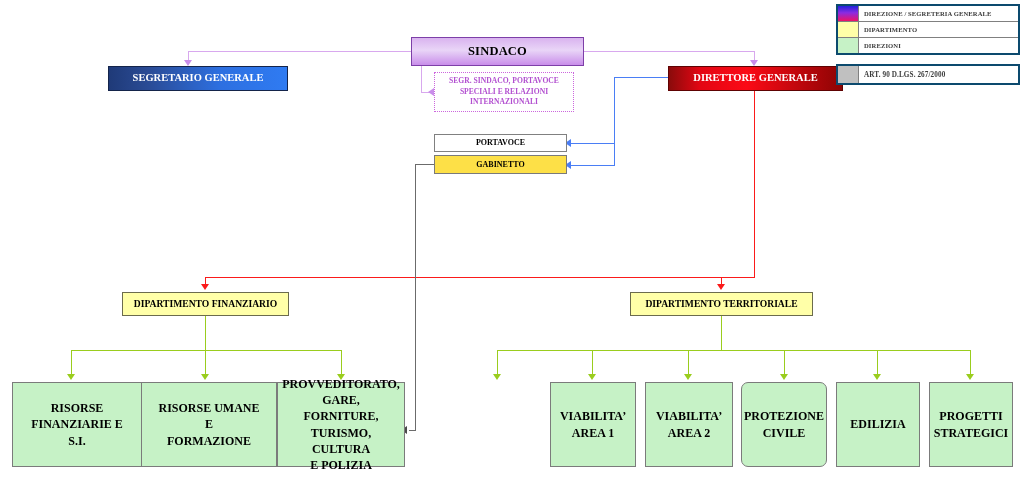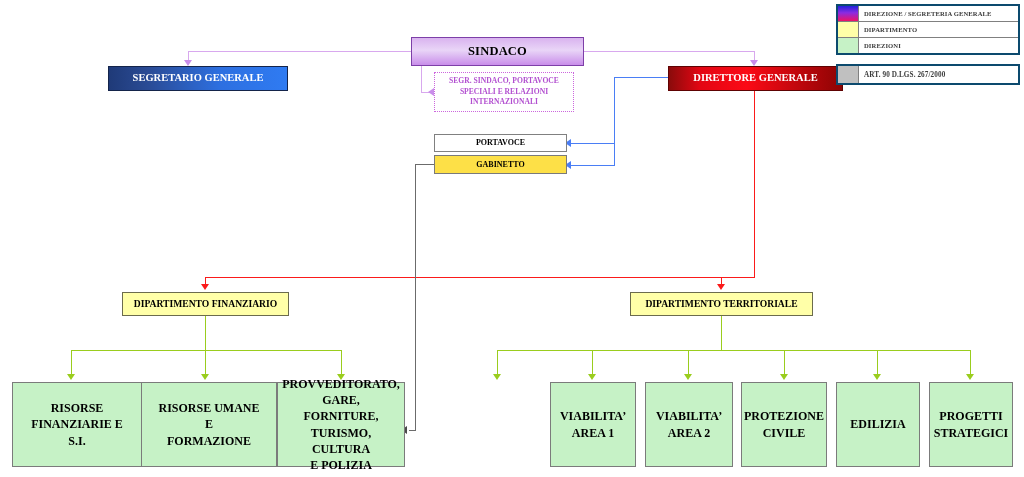--- a/index.html
+++ b/index.html
@@ -102,21 +102,21 @@
     padding:0 12px;
     top:382px;
     height:85px;
   }
   .n-d1{ left:12px;  width:130px;}
   .n-d2{ left:141px; width:136px;}
   .n-d3{ left:277px; width:128px;}
   .n-d4{ left:453px; width:90px;}
   .n-d5{ left:550px; width:86px;}
   .n-d6{ left:645px; width:88px;}
-  .n-d7{ left:741px; width:86px;}
+  .n-d7{ left:741px; width:86px;border-radius:7px;}
   .n-d8{ left:836px; width:84px;}
   .n-d9{ left:929px; width:84px;}
 
   
   .line{position:absolute;z-index:2;}
   .lh{height:0;border-top-width:1.5px;border-top-style:solid;}
   .lv{width:0;border-left-width:1.5px;border-left-style:solid;}
 
   .purple{border-color:#d8a8ee;}
   .blue{border-color:#4a7ef5;}

